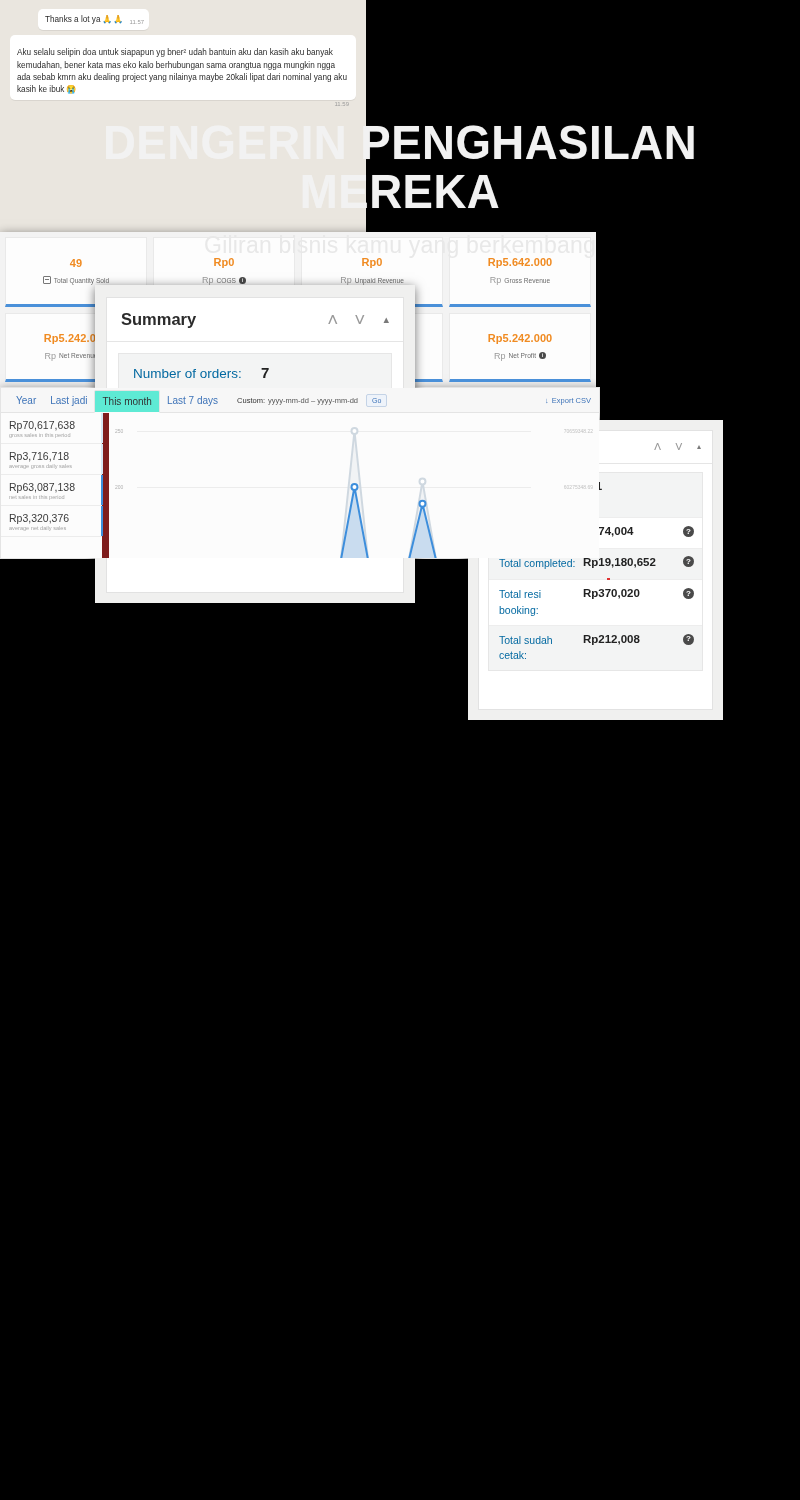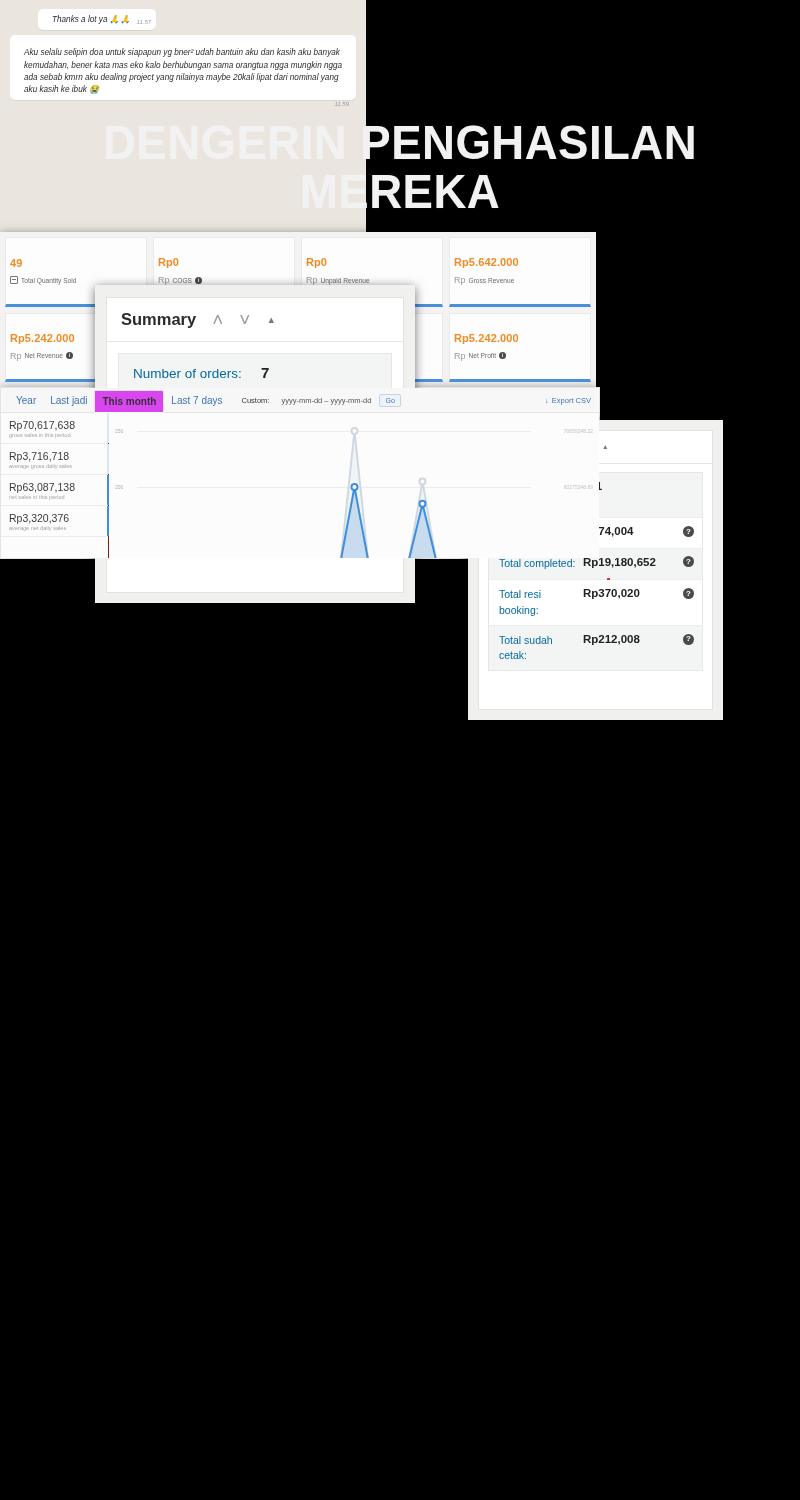--- a/index.html
+++ b/index.html
@@ -33,21 +33,21 @@
 
   
   .shot { position: absolute; background: #f0f0ef; box-shadow: 0 2px 10px rgba(0,0,0,.55); }
 
   
   .summary-inner {
     position: absolute; background: #ffffff;
     border: 1px solid #e2e2e2;
   }
   .summary-head {
-    display: flex; align-items: center; 
+    display: flex; align-items: center; justify-content: space-between;
     border-bottom: 1px solid #e5e5e5;
     background: #fff;
   }
   .summary-title { font-weight: 700; color: #2b2b2b; }
   .head-icons { display: flex; align-items: center; }
   .chev { color: #9a9a9a; line-height: 1; }
   .tri { color: #7a7a7a; line-height: 1; }
 
   .sum-table { border: 1px solid #e6e6e6; }
   .sum-row {
@@ -98,80 +98,81 @@
   .red-dot { position: absolute; width: 3px; height: 3px; background: #e03131; left: 118px; bottom: -2px; }
 
   
   #chat-shot {
     left: 124px; top: 631px; width: 366px; height: 232px;
     background: #eae6df; box-shadow: 0 2px 10px rgba(0,0,0,.5);
     padding: 8px 10px; overflow: hidden;
   }
   .bubble {
     background: #ffffff; border-radius: 5px;
-    padding: 5px 7px 4px 14px; margin-bottom: 5px;
+    padding: 5px 7px 4px 7px; margin-bottom: 5px;
     font-size: 8.2px; line-height: 1.5; color: #2b2b2b;
-    position: relative; box-shadow: 0 1px 0 rgba(0,0,0,.07); font-style: italic;
+    position: relative; box-shadow: 0 1px 0 rgba(0,0,0,.07);
   }
   .bubble.small { display: inline-block; padding-right: 26px; }
   .b-time { font-size: 6px; color: #9b9b9b; float: right; margin-left: 8px; margin-top: 4px; }
   .b-time.inline { position: absolute; right: 5px; bottom: 3px; float: none; margin: 0; }
   .chat-row-indent { margin-left: 28px; }
 
   
   #stats-shot { left: 122px; top: 932px; width: 596px; height: 155px; background: #f3f3f3; box-shadow: 0 2px 10px rgba(0,0,0,.5); padding: 5px; }
   .cards-grid { display: grid; grid-template-columns: repeat(4, 1fr); grid-template-rows: repeat(2, 1fr); gap: 6px; width: 100%; height: 100%; }
   .stat-card {
     background: #fdfdfd; border: 1px solid #e9e9e9;
     border-bottom: 3px solid #4a90d9;
     display: flex; flex-direction: column;
-    align-items: flex-start; justify-content: center;
+    align-items: center; justify-content: center;
     padding: 6px 4px;
   }
   .stat-value { color: #f08b22; font-weight: 700; font-size: 11px; letter-spacing: .1px; }
   .stat-label-row { display: flex; align-items: center; gap: 3px; margin-top: 7px; }
   .rp-pref { color: #9a9a9a; font-size: 9px; font-weight: 400; }
   .stat-label { color: #6b6b6b; font-size: 6.6px; }
   .info-dot {
     display: inline-flex; align-items: center; justify-content: center;
     width: 7px; height: 7px; border-radius: 50%;
     background: #4a4a4a; color: #fff; font-size: 5px; font-weight: 700; line-height: 1;
   }
   .cal-ico { width: 8px; height: 8px; border: 1px solid #777; border-radius: 1px; position: relative; }
   .cal-ico::before { content: ""; position: absolute; top: 1.5px; left: 1px; right: 1px; height: 1px; background: #777; }
 
   
   #analytics-shot { left: 128px; top: 1148px; width: 600px; height: 172px; background: #fbfbfb; box-shadow: 0 2px 10px rgba(0,0,0,.5); border: 1px solid #e4e4e4; overflow: hidden; }
   .an-toolbar { display: flex; align-items: center; height: 25px; border-bottom: 1px solid #e4e4e4; padding: 0 8px; background: #f7f7f7; position: relative; }
   .an-tab { font-size: 10px; color: #3d73b8; padding: 5px 7px; white-space: nowrap; }
-  .an-tab.active { background: #d946ef; color: #333; font-weight: 700; border: 1px solid #e4e4e4; border-bottom-color: #fbfbfb; position: relative; top: 1px; border-radius: 2px 2px 0 0; }
+  .an-tab.active { background: #5eead4; color: #333; font-weight: 400; border: 1px solid #e4e4e4; border-bottom-color: #fbfbfb; position: relative; top: 1px; border-radius: 2px 2px 0 0; }
   .an-custom-label { font-size: 7.5px; color: #333; font-weight: 400; margin-left: 12px; }
-  .an-dates { font-size: 7.5px; color: #555; margin-left: 12px; }
+  .an-dates { font-size: 7.5px; color: #555; margin-left: 3px; }
   .an-go { font-size: 7px; color: #3d73b8; border: 1px solid #c4d3e6; background: #eef3fa; border-radius: 2px; padding: 2px 5px; margin-left: 8px; }
   .an-export { margin-left: auto; font-size: 7.5px; color: #3d73b8; display: flex; align-items: center; gap: 3px; }
 
   .an-body { display: flex; height: 147px; }
-  .an-side { width: 108px; border-right: 1px solid #7f1d1d; background: #fcfcfc; position: relative; }
+  .an-side { width: 108px; border-right: 7px solid #7f1d1d; background: #fcfcfc; position: relative; }
   .an-side-item { padding: 6px 8px 5px 8px; border-bottom: 1px solid #ececec; position: relative; }
   .an-side-val { font-size: 10.5px; color: #3a3a3a; }
   .an-side-cap { font-size: 5.6px; color: #a3a3a3; margin-top: 1px; }
   .side-bar { position: absolute; right: -1px; top: 0; bottom: 0; width: 2.5px; background: #d8e7f5; }
   .side-bar.on { background: #3d8edc; }
 
   .an-chart { flex: 1; position: relative; background: #fcfcfc; }
   .grid-line { position: absolute; left: 28px; right: 68px; height: 1px; background: #ececec; }
   .tick-l { position: absolute; left: 6px; font-size: 5px; color: #b0b0b0; transform: translateY(-50%); }
   .tick-r { position: absolute; right: 6px; font-size: 5px; color: #c2c2c2; transform: translateY(-50%); }
   .chart-svg { position: absolute; inset: 0; width: 100%; height: 100%; }
 </style>
 </head>
 <body>
 
 <div class="headline-wrap">
   <div class="headline">DENGERIN PENGHASILAN MEREKA</div>
+  <div class="subheadline">Giliran bisnis kamu yang berkembang</div>
 </div>
 
 <div class="shot" id="panel-one">
   <div class="summary-inner">
     <div class="summary-head">
       <div class="summary-title">Summary</div>
       <div class="head-icons">
         <span class="chev">˄</span>
         <span class="chev">˅</span>
         <span class="tri">▴</span>

